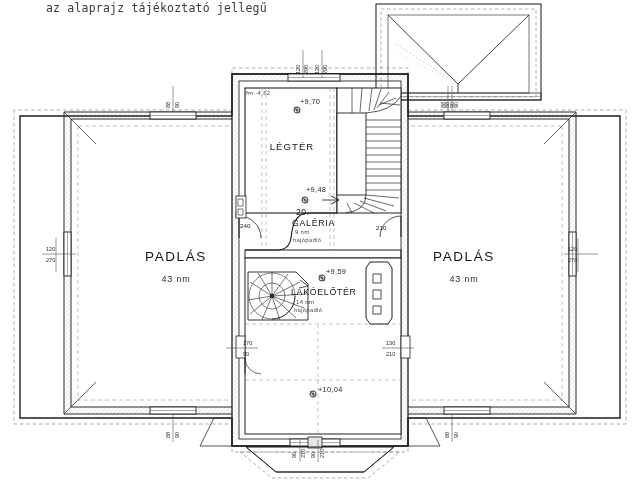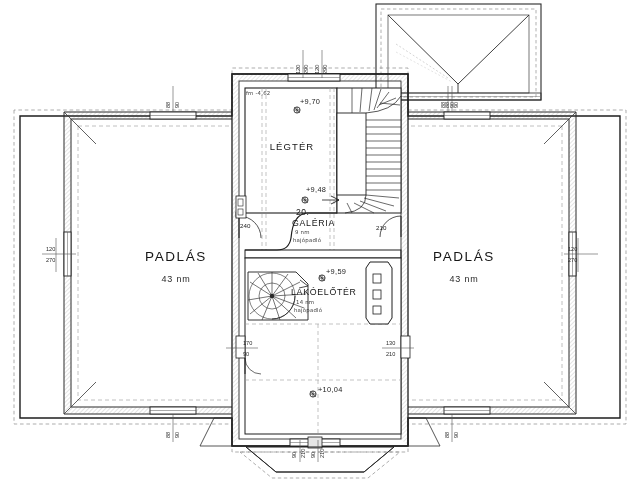--- a/index.html
+++ b/index.html
@@ -54,20 +54,21 @@
   .doordim{
     font-family:"Liberation Sans", sans-serif;
     font-size:6.2px;fill:#222;
   }
 </style>
 </head>
 <body>
 
 <div id="plan-root">
 
+  <div class="header-note">az alaprajz tájékoztató jellegű</div>
 
   <svg id="plan" viewBox="0 0 640 480">
     <defs>
       <pattern id="hatchDiag" width="4" height="4" patternUnits="userSpaceOnUse" patternTransform="rotate(45)">
         <line x1="0" y1="0" x2="0" y2="4" stroke="#6a6a6a" stroke-width="0.7"></line>
       </pattern>
       <pattern id="hatchFine" width="2.6" height="2.6" patternUnits="userSpaceOnUse" patternTransform="rotate(45)">
         <line x1="0" y1="0" x2="0" y2="2.6" stroke="#808080" stroke-width="0.55"></line>
       </pattern>
       <pattern id="wallFill" width="3" height="3" patternUnits="userSpaceOnUse" patternTransform="rotate(45)">

